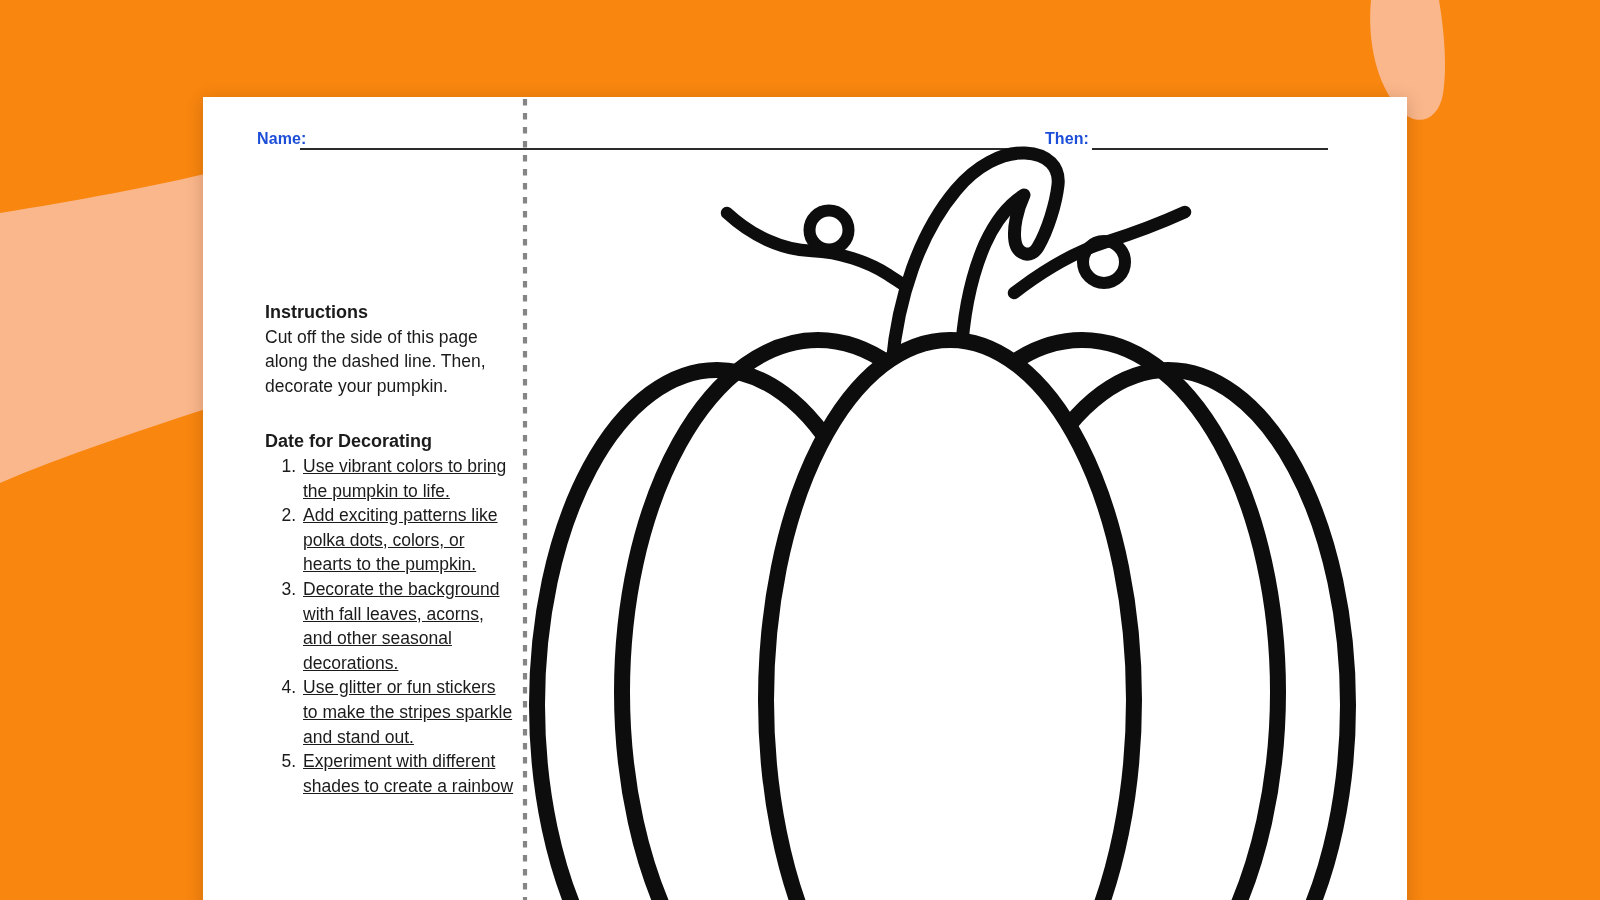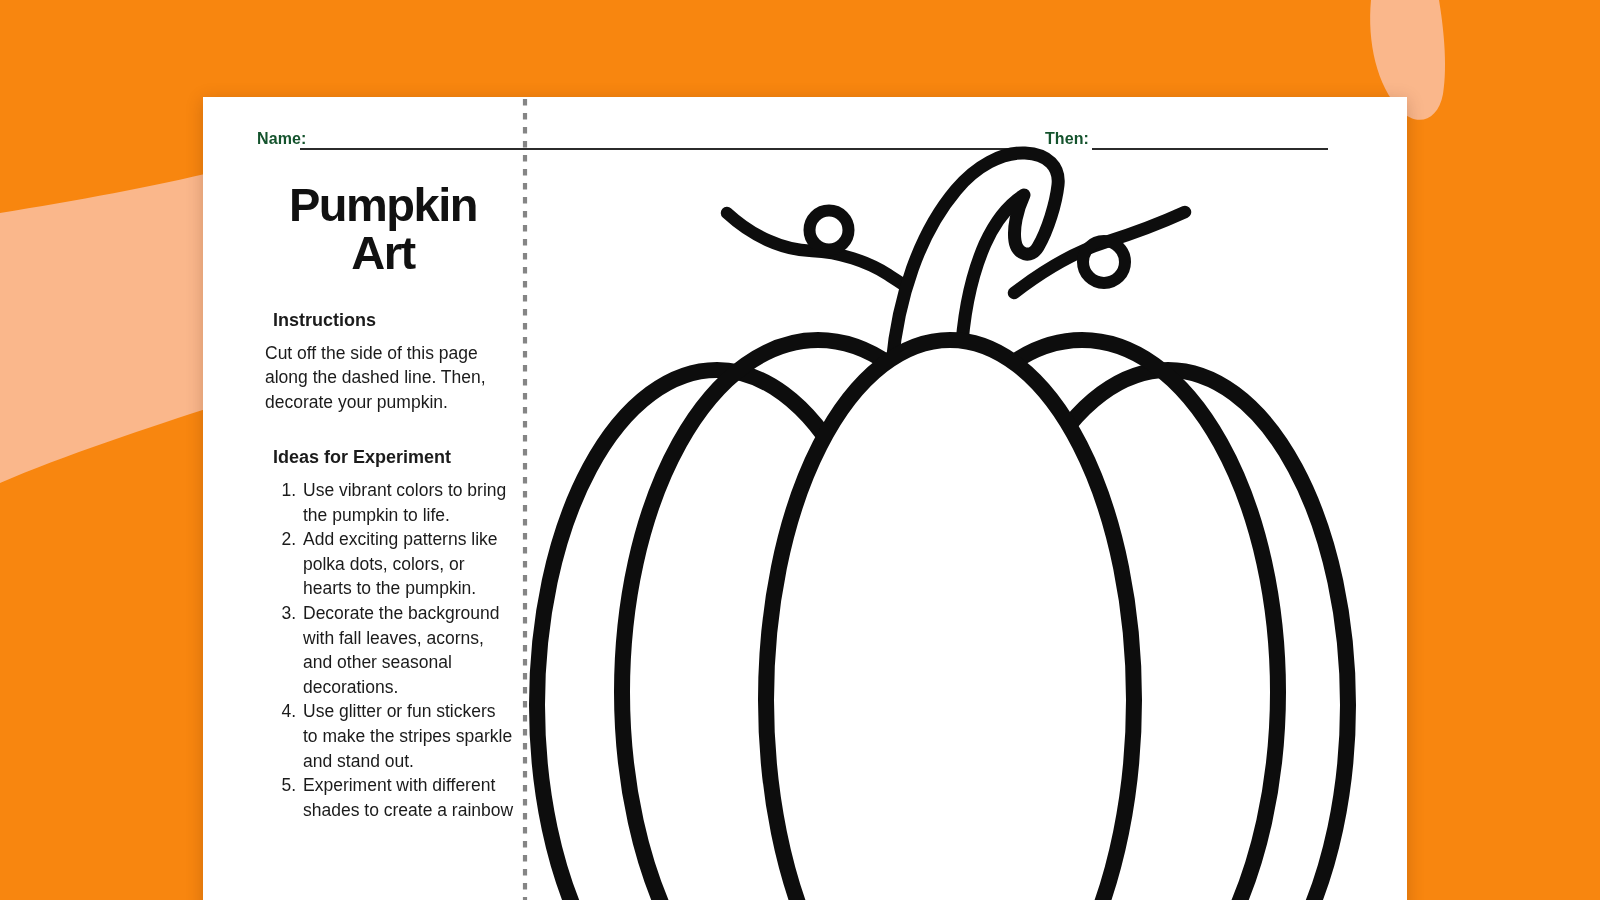--- a/index.html
+++ b/index.html
@@ -8,68 +8,64 @@
     background:#f8860f;
     font-family:"Liberation Sans", sans-serif;
   }
   .bg-layer{position:absolute;left:0;top:0;width:1600px;height:900px;z-index:0;}
   .paper{
     position:absolute;left:203px;top:97px;width:1204px;height:823px;
     background:#ffffff;z-index:1;
     box-shadow:0 3px 16px rgba(70,25,0,.22);
   }
   .hdr-label{
-    position:absolute;top:33px;font-size:16px;font-weight:bold;color:#14532d;letter-spacing:.1px;
+    position:absolute;top:33px;font-size:16px;font-weight:bold;color:#1d4ed8;letter-spacing:.1px;
   }
   .name-label{left:54px;}
   .date-label{left:842px;}
   .write-line{position:absolute;top:51px;height:2px;background:#2b2b2b;}
   .name-line{left:97px;width:730px;}
   .date-line{left:889px;width:236px;}
   .ws-title{
     position:absolute;left:44px;top:84px;width:272px;
     text-align:center;font-weight:bold;color:#111;
     font-size:47px;line-height:48px;letter-spacing:-1.5px;
   }
   .left-col{
     position:absolute;left:62px;top:203px;width:249px;
     color:#1b1b1b;font-size:17.5px;line-height:24.6px;
   }
-  .sec-heading{font-weight:bold;font-size:18px;margin:8px;}
+  .sec-heading{font-weight:bold;font-size:18px;margin:0;}
   .intro{margin:0 0 0 0;}
   .ideas-heading{margin-top:31px;}
   ol.ideas{margin:0;padding:0 0 0 36px;list-style:decimal;}
-  ol.ideas li{margin:0;padding:0 0 0 2px;}
+  ol.ideas li{margin:0;padding:0 0 0 2px;text-decoration:underline;}
   .art-svg{position:absolute;left:300px;top:0;width:904px;height:806px;z-index:2;}
 </style>
 </head>
 <body>
 
 <svg class="bg-layer" viewBox="0 0 1600 900" aria-hidden="true">
   <path d="M 0 213 C 75 201 155 186 218 171 L 218 405 C 150 427 62 456 0 483 Z" fill="#fab78b"></path>
   <path d="M 1371 0 C 1367 42 1377 86 1400 110 C 1416 127 1438 122 1443 94 C 1448 64 1443 24 1439 0 Z" fill="#fab78b"></path>
 </svg>
 
 <div class="paper">
 
   <span class="hdr-label name-label">Name:</span>
   <div class="write-line name-line"></div>
 
   <span class="hdr-label date-label">Then:</span>
   <div class="write-line date-line"></div>
 
-  <div class="ws-title">
-    <div>Pumpkin</div>
-    <div>Art</div>
-  </div>
 
   <div class="left-col">
     <p class="sec-heading">Instructions</p>
     <p class="intro">Cut off the side of this page along the dashed line. Then, decorate your pumpkin.</p>
-    <p class="sec-heading ideas-heading">Ideas for Experiment</p>
+    <p class="sec-heading ideas-heading">Date for Decorating</p>
     <ol class="ideas">
       <li><span>Use vibrant colors  to bring the pumpkin to life.</span></li>
       <li><span>Add exciting patterns like polka dots, colors, or hearts to the pumpkin.</span></li>
       <li><span>Decorate the background with fall leaves, acorns, and other seasonal decorations.</span></li>
       <li><span>Use glitter or fun stickers to make the stripes sparkle and stand out.</span></li>
       <li><span>Experiment with different shades to create a rainbow</span></li>
     </ol>
   </div>
 
   <svg class="art-svg" viewBox="503 97 904 806" aria-hidden="true">

